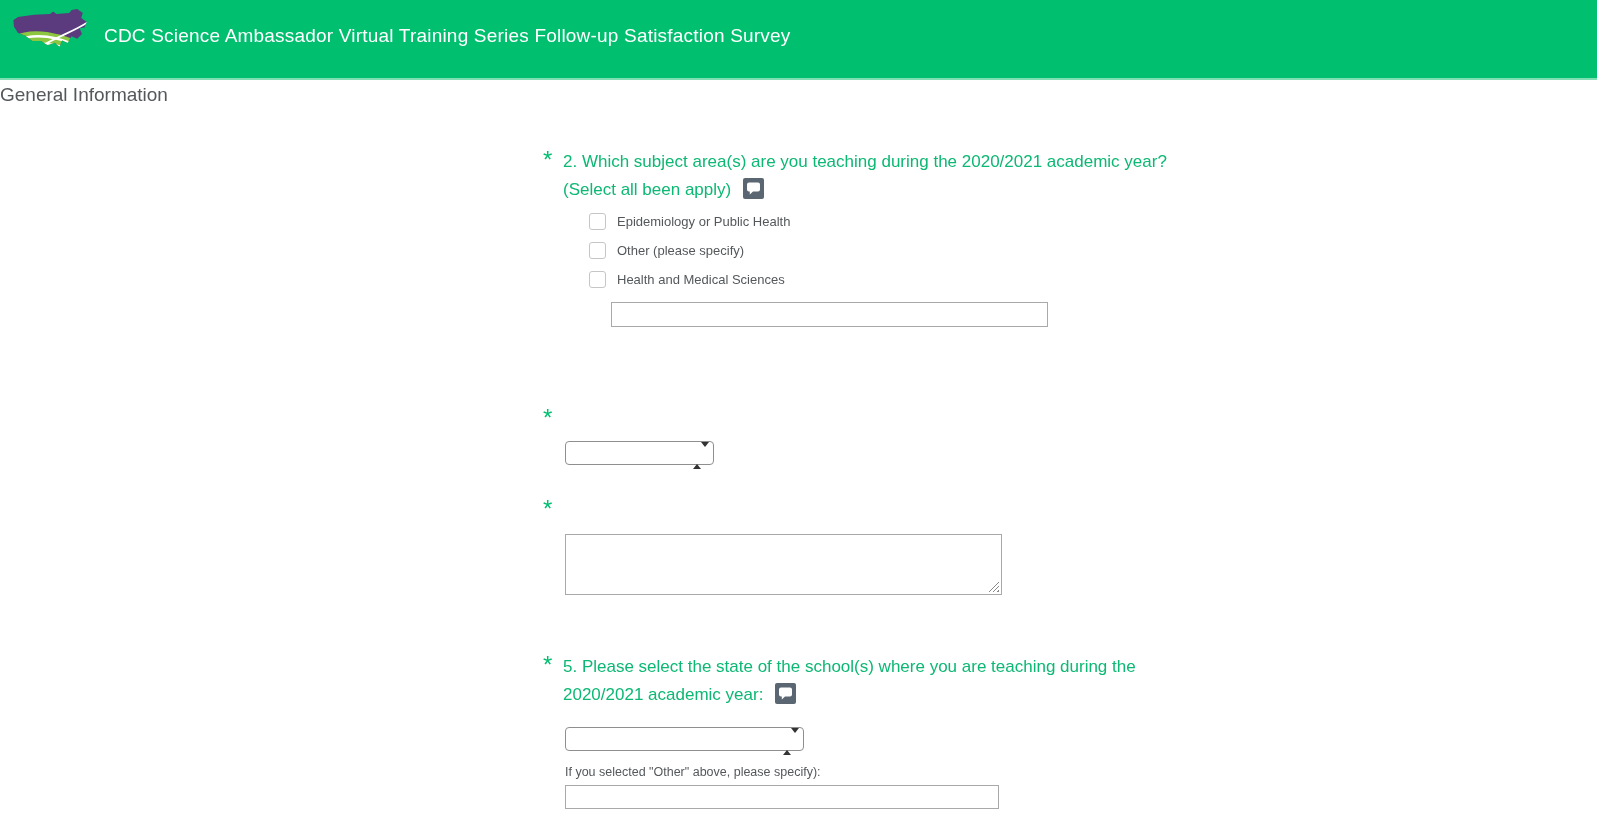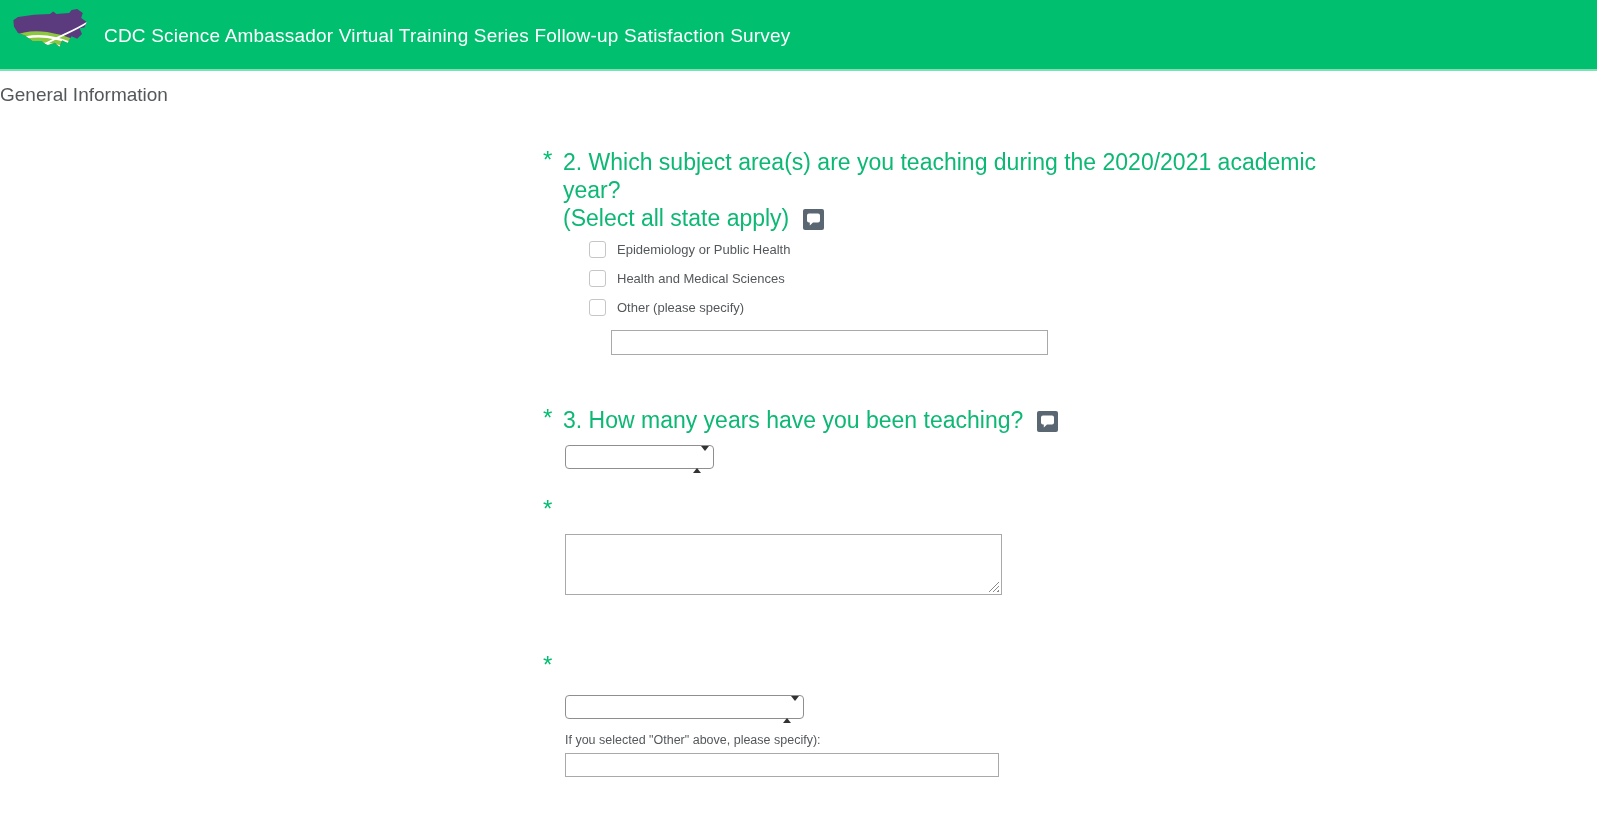--- a/index.html
+++ b/index.html
@@ -3,42 +3,42 @@
 <meta charset="utf-8">
 <style>
   * { margin:0; padding:0; box-sizing:border-box; }
   html,body { background:#ffffff; }
   body { font-family:"Liberation Sans", sans-serif; }
   .page {
     position:relative; width:1597px; height:817px; background:#ffffff; overflow:hidden;
   }
   
   .app-header {
-    position:absolute; left:0; top:0; width:1597px; height:71px;
+    position:absolute; left:0; top:0; width:1597px; height:80px;
     background:#00BF6F; display:flex; align-items:center;
     border-bottom:2px solid #7fe0b4;
   }
   .logo-wrap { position:absolute; left:10px; top:7px; width:80px; height:57px; }
   .header-title {
     position:absolute; left:104px; top:0; height:71px; display:flex; align-items:center;
     color:#ffffff; font-size:19px; letter-spacing:0.2px;
   }
   
   .section-title {
     position:absolute; left:0; top:84px; font-size:19px; color:#54585B;
   }
   
   .qblock { position:absolute; left:543px; width:780px; }
   .q2 { top:148px; } .q3 { top:406px; } .q4 { top:497px; } .q5 { top:653px; }
   .q-head { display:flex; }
   .req {
     color:#00BF6F; font-size:24px; line-height:24px; width:20px; flex:0 0 20px;
     margin-top:0px;
   }
-  .q-title { color:#0CB873; font-size:23px; line-height:28px; }
+  .q-title { color:#0CB873; font-size:17px; line-height:28px; }
   .tooltip-icon {
     display:inline-block; width:21px; height:21px; margin-left:7px;
     vertical-align:-4px; cursor:pointer;
   }
   
   .opt-group { margin-left:22px; margin-top:9px; width:720px; }
   .opt-row { display:flex; margin-bottom:11px;padding-left:24px; }
   .checkbox {
     flex:0 0 17px; width:17px; height:17px; background:#ffffff;
     border:1px solid #C6C6C6; border-radius:3px; margin-right:11px; cursor:pointer;
@@ -101,58 +101,49 @@
     <div class="header-title">CDC Science Ambassador Virtual Training Series Follow-up Satisfaction Survey</div>
   </div>
 
   <div class="section-title">General Information</div>
 
   <div class="qblock q2">
     <div class="q-head">
       <span class="req">*</span>
       <div class="q-title">
         <span>2. Which subject area(s) are you teaching during the 2020/2021 academic year?</span><br>
-        <span>(Select all state apply)</span>
+        <span>(Select all been apply)</span>
         <span class="tooltip-icon">
           <svg width="21" height="21" viewBox="0 0 21 21">
             <rect x="0" y="0" width="21" height="21" rx="2" fill="#5A6772"></rect>
             <path d="M6 4.5 h9 a2 2 0 0 1 2 2 v5 a2 2 0 0 1 -2 2 h-5 l-3.2 3 v-3 h-0.8 a2 2 0 0 1 -2 -2 v-5 a2 2 0 0 1 2 -2 z" fill="#ffffff"></path>
           </svg>
         </span>
       </div>
     </div>
     <div class="opt-group">
       <div class="opt-row">
         <span class="checkbox"></span>
         <span class="opt-label">Epidemiology or Public Health</span>
       </div>
       <div class="opt-row">
         <span class="checkbox"></span>
-        <span class="opt-label">Health and Medical Sciences</span>
+        <span class="opt-label">Other (please specify)</span>
       </div>
       <div class="opt-row">
         <span class="checkbox"></span>
-        <span class="opt-label">Other (please specify)</span>
+        <span class="opt-label">Health and Medical Sciences</span>
       </div>
       <input class="text-input other-input" value="" style="">
     </div>
   </div>
 
   <div class="qblock q3">
     <div class="q-head">
       <span class="req">*</span>
-      <div class="q-title">
-        <span>3. How many years have you been teaching?</span>
-        <span class="tooltip-icon">
-          <svg width="21" height="21" viewBox="0 0 21 21">
-            <rect x="0" y="0" width="21" height="21" rx="2" fill="#5A6772"></rect>
-            <path d="M6 4.5 h9 a2 2 0 0 1 2 2 v5 a2 2 0 0 1 -2 2 h-5 l-3.2 3 v-3 h-0.8 a2 2 0 0 1 -2 -2 v-5 a2 2 0 0 1 2 -2 z" fill="#ffffff"></path>
-          </svg>
-        </span>
-      </div>
     </div>
     <div class="select-box">
       <div class="sel-val"></div>
       <span class="sel-arrows">
         <span class="arrow-up"></span><span class="arrow-down"></span>
       </span>
     </div>
   </div>
 
   <div class="qblock q4">
@@ -160,20 +151,30 @@
       <span class="req">*</span>
     </div>
     <div class="textarea-box">
       <div class="resize-grip"></div>
     </div>
   </div>
 
   <div class="qblock q5">
     <div class="q-head">
       <span class="req">*</span>
+      <div class="q-title">
+        <span>5. Please select the state of the school(s) where you are teaching during the</span><br>
+        <span>2020/2021 academic year:</span>
+        <span class="tooltip-icon">
+          <svg width="21" height="21" viewBox="0 0 21 21">
+            <rect x="0" y="0" width="21" height="21" rx="2" fill="#5A6772"></rect>
+            <path d="M6 4.5 h9 a2 2 0 0 1 2 2 v5 a2 2 0 0 1 -2 2 h-5 l-3.2 3 v-3 h-0.8 a2 2 0 0 1 -2 -2 v-5 a2 2 0 0 1 2 -2 z" fill="#ffffff"></path>
+          </svg>
+        </span>
+      </div>
     </div>
     <div class="select-box">
       <div class="sel-val"></div>
       <span class="sel-arrows">
         <span class="arrow-up"></span><span class="arrow-down"></span>
       </span>
     </div>
     <div class="other-label">If you selected "Other" above, please specify):</div>
     <input class="text-input" value="" style="">
   </div>

